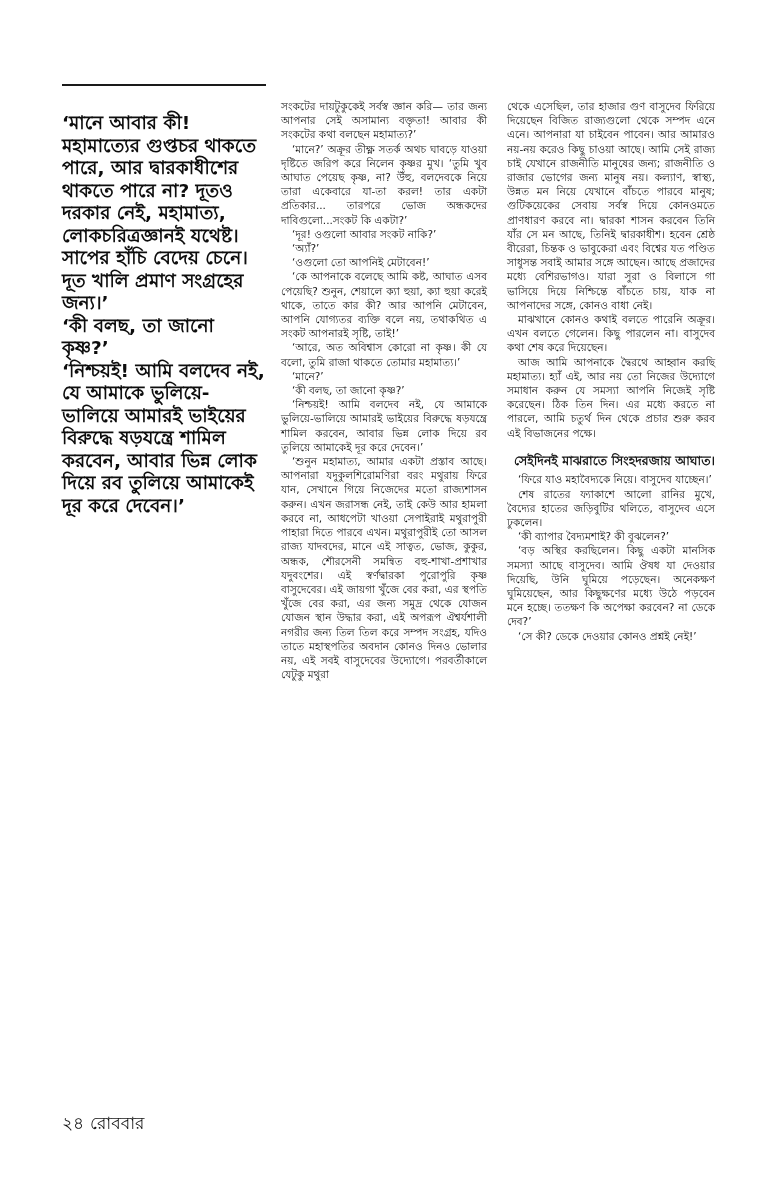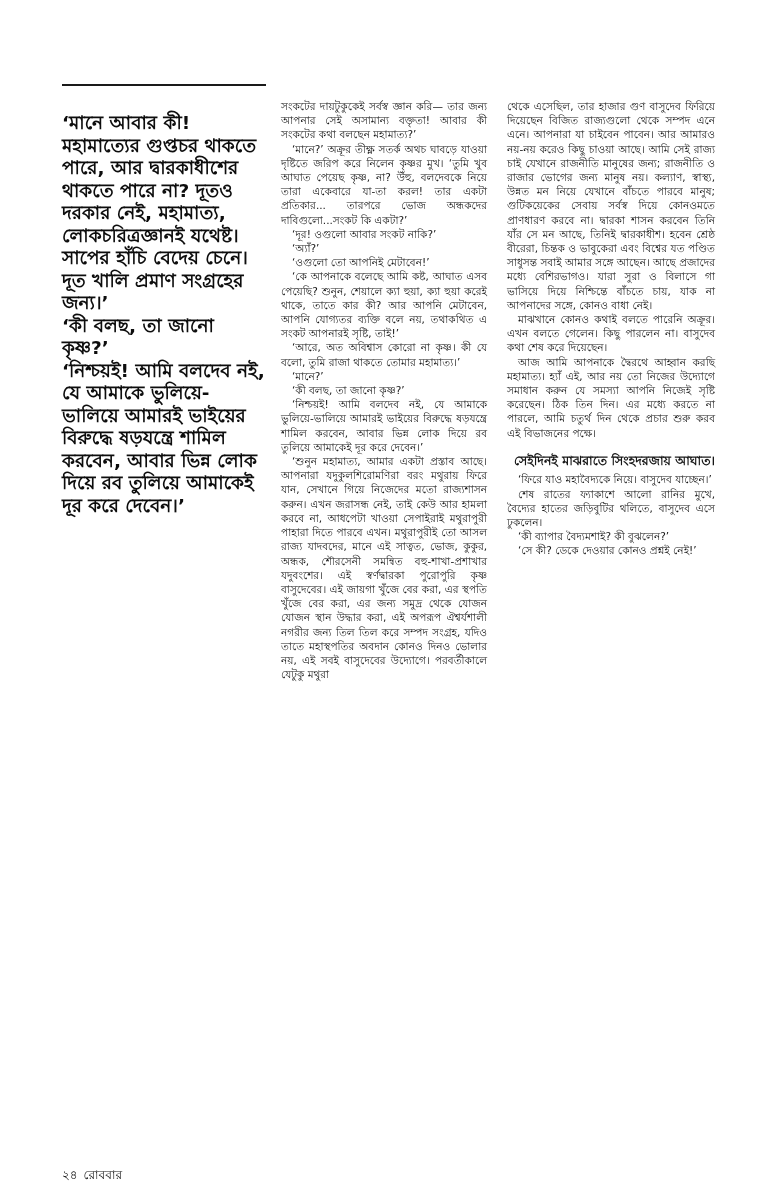--- a/index.html
+++ b/index.html
@@ -38,22 +38,22 @@
   .bodycol p.noindent{text-indent:0;}
   .subhead{
     font-weight:700;
     font-size:12.5px;
     line-height:16.5px;
     margin:13px 0 3px 0;
     text-align:right;
     text-indent:0;
   }
   .footer{
-    position:absolute;left:62px;top:1168px;
-    font-size:12px;line-height:14px;color:#111;
+    position:absolute;left:62px;top:1116px;
+    font-size:17px;line-height:14px;color:#111;
   }
   .footer .num{margin-right:6px;}
 </style>
 </head>
 <body>
 
 <div class="page">
 
   <div class="col-left">
     <hr class="rule">
@@ -79,20 +79,21 @@
   </div>
 
   <div class="bodycol col-right">
     <p class="noindent">থেকে এসেছিল, তার হাজার গুণ বাসুদেব ফিরিয়ে দিয়েছেন বিজিত রাজ্যগুলো থেকে সম্পদ এনে এনে। আপনারা যা চাইবেন পাবেন। আর আমারও নয়-নয় করেও কিছু চাওয়া আছে। আমি সেই রাজ্য চাই যেখানে রাজনীতি মানুষের জন্য; রাজনীতি ও রাজার ভোগের জন্য মানুষ নয়। কল্যাণ, স্বাস্থ্য, উন্নত মন নিয়ে যেখানে বাঁচতে পারবে মানুষ; গুটিকয়েকের সেবায় সর্বস্ব দিয়ে কোনওমতে প্রাণধারণ করবে না। দ্বারকা শাসন করবেন তিনি যাঁর সে মন আছে, তিনিই দ্বারকাধীশ। হবেন শ্রেষ্ঠ বীরেরা, চিন্তক ও ভাবুকেরা এবং বিশ্বের যত পণ্ডিত সাধুসন্ত সবাই আমার সঙ্গে আছেন। আছে প্রজাদের মধ্যে বেশিরভাগও। যারা সুরা ও বিলাসে গা ভাসিয়ে দিয়ে নিশ্চিন্তে বাঁচতে চায়, যাক না আপনাদের সঙ্গে, কোনও বাধা নেই।</p>
     <p>মাঝখানে কোনও কথাই বলতে পারেনি অক্রূর। এখন বলতে গেলেন। কিছু পারলেন না। বাসুদেব কথা শেষ করে দিয়েছেন।</p>
     <p>আজ আমি আপনাকে দ্বৈরথে আহ্বান করছি মহামাত্য। হ্যাঁ এই, আর নয় তো নিজের উদ্যোগে সমাধান করুন যে সমস্যা আপনি নিজেই সৃষ্টি করেছেন। ঠিক তিন দিন। এর মধ্যে করতে না পারলে, আমি চতুর্থ দিন থেকে প্রচার শুরু করব এই বিভাজনের পক্ষে।</p>
     <h3 class="subhead">সেইদিনই মাঝরাতে সিংহদরজায় আঘাত।</h3>
     <p>‘ফিরে যাও মহাবৈদ্যকে নিয়ে। বাসুদেব যাচ্ছেন।’</p>
     <p>শেষ রাতের ফ্যাকাশে আলো রানির মুখে, বৈদ্যের হাতের জড়িবুটির থলিতে, বাসুদেব এসে ঢুকলেন।</p>
     <p>‘কী ব্যাপার বৈদ্যমশাই? কী বুঝলেন?’</p>
+    <p>‘বড় অস্থির করছিলেন। কিছু একটা মানসিক সমস্যা আছে বাসুদেব। আমি ঔষধ যা দেওয়ার দিয়েছি, উনি ঘুমিয়ে পড়েছেন। অনেকক্ষণ ঘুমিয়েছেন, আর কিছুক্ষণের মধ্যে উঠে পড়বেন মনে হচ্ছে। ততক্ষণ কি অপেক্ষা করবেন? না ডেকে দেব?’</p>
     <p>‘সে কী? ডেকে দেওয়ার কোনও প্রশ্নই নেই!’</p>
   </div>
 
   <div class="footer">
     <span class="num">২৪</span><span>রোববার</span>
   </div>
 
 </div>
 
 </body></html>

